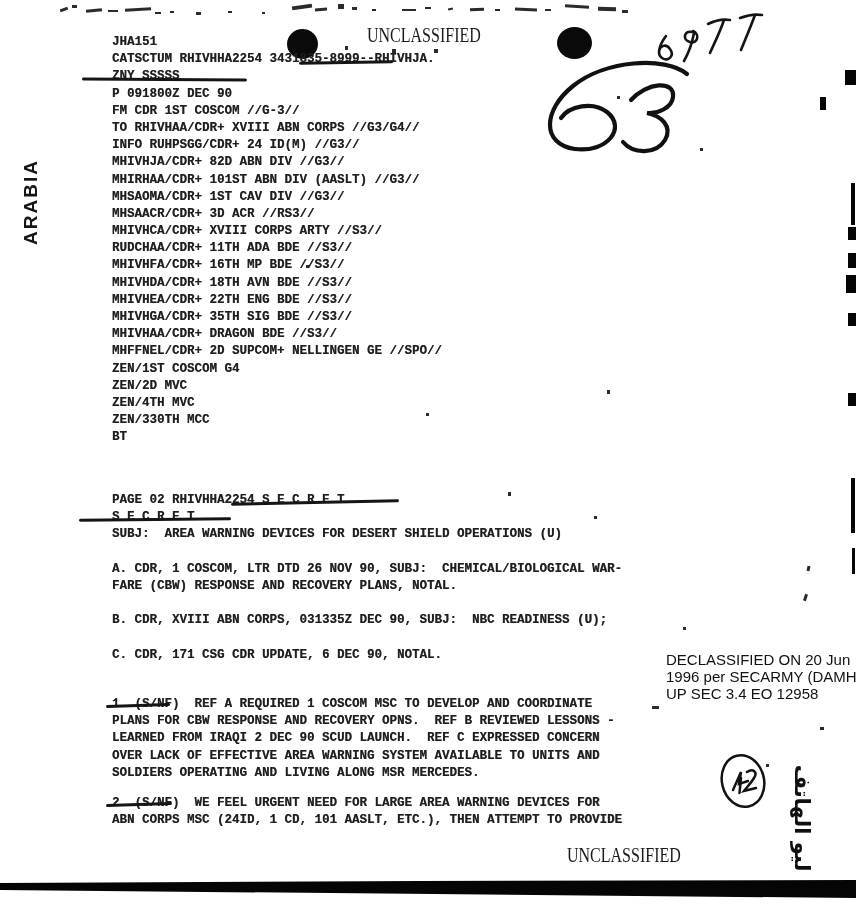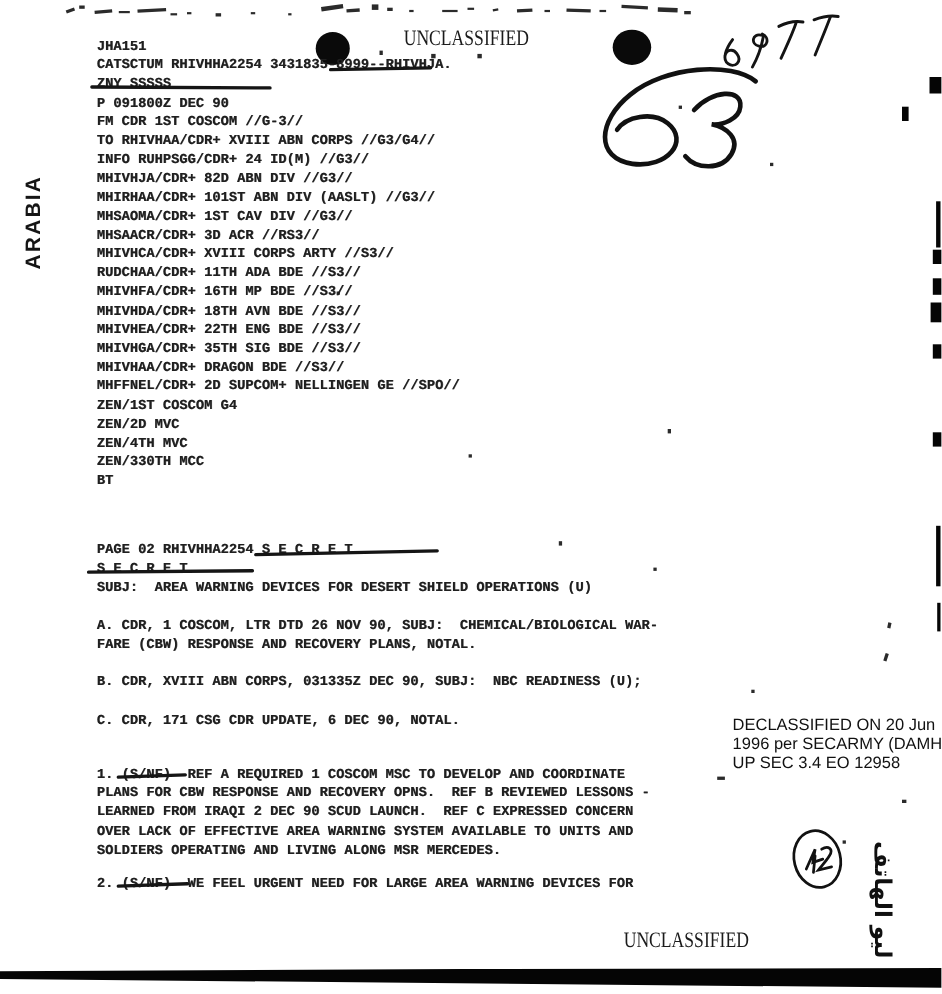--- a/index.html
+++ b/index.html
@@ -8,21 +8,21 @@
     background:#ffffff;font-family:"Liberation Mono","DejaVu Sans Mono",monospace;
   }
   
   .ttext{
     position:absolute;
     font-family:"Liberation Mono","DejaVu Sans Mono",monospace;
     font-size:12.5px;font-weight:bold;color:#1f1f1f;
     text-shadow:0.3px 0 0 rgba(20,20,20,.65);
     white-space:pre;line-height:17.2px;
   }
-  .tline{height:17.2px;white-space:pre;}
+  .tline{height:17.2px;white-space:pre;margin-left:24px;}
   
   .stamp{
     position:absolute;font-family:"Liberation Serif","DejaVu Serif",serif;
     font-size:20px;color:#1b1b1b;letter-spacing:0px;
     transform:scaleX(0.8);transform-origin:left top;white-space:nowrap;
   }
   
   .declass{
     position:absolute;font-family:"Liberation Sans","DejaVu Sans",sans-serif;
     font-size:15px;line-height:17px;color:#111;white-space:nowrap;
@@ -121,21 +121,21 @@
     <path d="M96,48 C112,30 140,28 138,45 C137,56 122,62 112,61 C126,64 138,74 130,88 C121,103 98,102 88,90"></path>
   </g>
 </svg>
 
 <div class="ttext" style="left:88px;top:34px;"><div class="tline">JHA151</div><div class="tline">CATSCTUM RHIVHHA2254 3431835-8999--RHIVHJA.</div><div class="tline">ZNY SSSSS</div><div class="tline">P 091800Z DEC 90</div><div class="tline">FM CDR 1ST COSCOM //G-3//</div><div class="tline">TO RHIVHAA/CDR+ XVIII ABN CORPS //G3/G4//</div><div class="tline">INFO RUHPSGG/CDR+ 24 ID(M) //G3//</div><div class="tline">MHIVHJA/CDR+ 82D ABN DIV //G3//</div><div class="tline">MHIRHAA/CDR+ 101ST ABN DIV (AASLT) //G3//</div><div class="tline">MHSAOMA/CDR+ 1ST CAV DIV //G3//</div><div class="tline">MHSAACR/CDR+ 3D ACR //RS3//</div><div class="tline">MHIVHCA/CDR+ XVIII CORPS ARTY //S3//</div><div class="tline">RUDCHAA/CDR+ 11TH ADA BDE //S3//</div><div class="tline">MHIVHFA/CDR+ 16TH MP BDE //S3//</div><div class="tline">MHIVHDA/CDR+ 18TH AVN BDE //S3//</div><div class="tline">MHIVHEA/CDR+ 22TH ENG BDE //S3//</div><div class="tline">MHIVHGA/CDR+ 35TH SIG BDE //S3//</div><div class="tline">MHIVHAA/CDR+ DRAGON BDE //S3//</div><div class="tline">MHFFNEL/CDR+ 2D SUPCOM+ NELLINGEN GE //SPO//</div><div class="tline">ZEN/1ST COSCOM G4</div><div class="tline">ZEN/2D MVC</div><div class="tline">ZEN/4TH MVC</div><div class="tline">ZEN/330TH MCC</div><div class="tline">BT</div></div>
 
 <div class="ttext" style="left:88px;top:492px;"><div class="tline">PAGE 02 RHIVHHA2254 S E C R E T</div><div class="tline">S E C R E T</div><div class="tline">SUBJ:  AREA WARNING DEVICES FOR DESERT SHIELD OPERATIONS (U)</div><div class="tline">&nbsp;</div><div class="tline">A. CDR, 1 COSCOM, LTR DTD 26 NOV 90, SUBJ:  CHEMICAL/BIOLOGICAL WAR-</div><div class="tline">FARE (CBW) RESPONSE AND RECOVERY PLANS, NOTAL.</div><div class="tline">&nbsp;</div><div class="tline">B. CDR, XVIII ABN CORPS, 031335Z DEC 90, SUBJ:  NBC READINESS (U);</div><div class="tline">&nbsp;</div><div class="tline">C. CDR, 171 CSG CDR UPDATE, 6 DEC 90, NOTAL.</div></div>
 
 <div class="ttext" style="left:88px;top:696px;"><div class="tline">1. (S/NF)  REF A REQUIRED 1 COSCOM MSC TO DEVELOP AND COORDINATE</div><div class="tline">PLANS FOR CBW RESPONSE AND RECOVERY OPNS.  REF B REVIEWED LESSONS -</div><div class="tline">LEARNED FROM IRAQI 2 DEC 90 SCUD LAUNCH.  REF C EXPRESSED CONCERN</div><div class="tline">OVER LACK OF EFFECTIVE AREA WARNING SYSTEM AVAILABLE TO UNITS AND</div><div class="tline">SOLDIERS OPERATING AND LIVING ALONG MSR MERCEDES.</div></div>
 
-<div class="ttext" style="left:88px;top:795px;"><div class="tline">2. (S/NF)  WE FEEL URGENT NEED FOR LARGE AREA WARNING DEVICES FOR</div></div>
+<div class="ttext" style="left:88px;top:795px;"><div class="tline">2. (S/NF)  WE FEEL URGENT NEED FOR LARGE AREA WARNING DEVICES FOR</div><div class="tline">ABN CORPS MSC (24ID, 1 CD, 101 AASLT, ETC.), THEN ATTEMPT TO PROVIDE</div></div>
 
 <div class="strike" style="left:299px;top:61px;width:94px;transform:rotate(-1deg)"></div>
 <div class="strike" style="left:82px;top:78px;width:165px;transform:rotate(0.3deg)"></div>
 <div class="strike" style="left:231px;top:501px;width:168px;transform:rotate(-1.2deg)"></div>
 <div class="strike" style="left:79px;top:518px;width:152px;transform:rotate(-0.5deg)"></div>
 <div class="strike" style="left:106px;top:704px;width:64px;transform:rotate(-2deg)"></div>
 <div class="strike" style="left:106px;top:803px;width:66px;transform:rotate(-2deg)"></div>
 
 <div class="declass" style="left:666px;top:651px;">
   <div>DECLASSIFIED ON 20 Jun</div>

